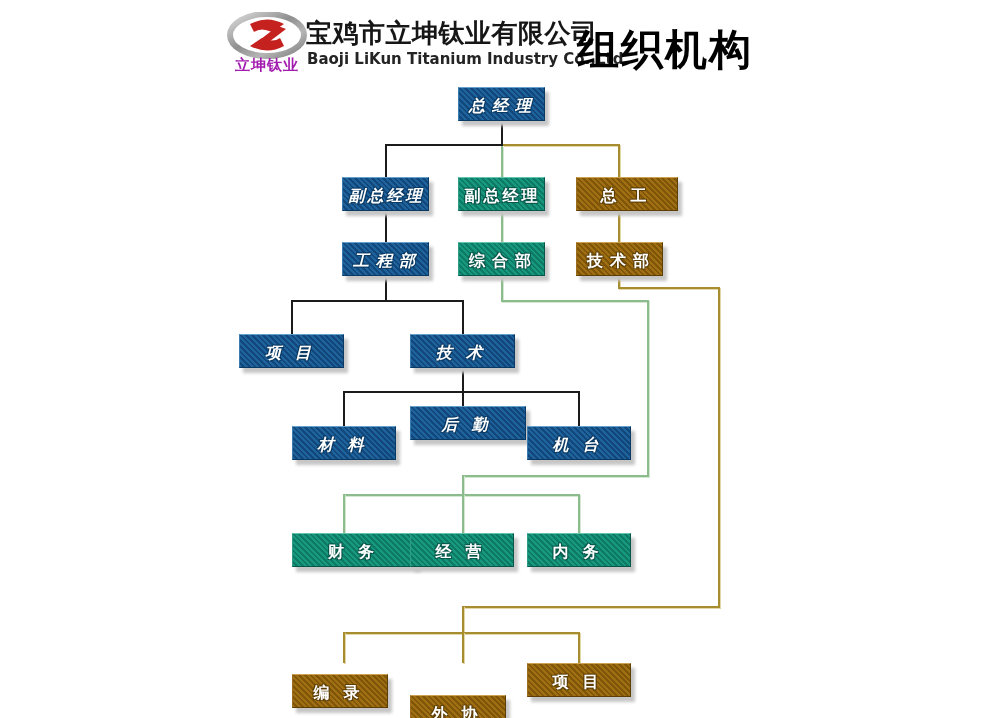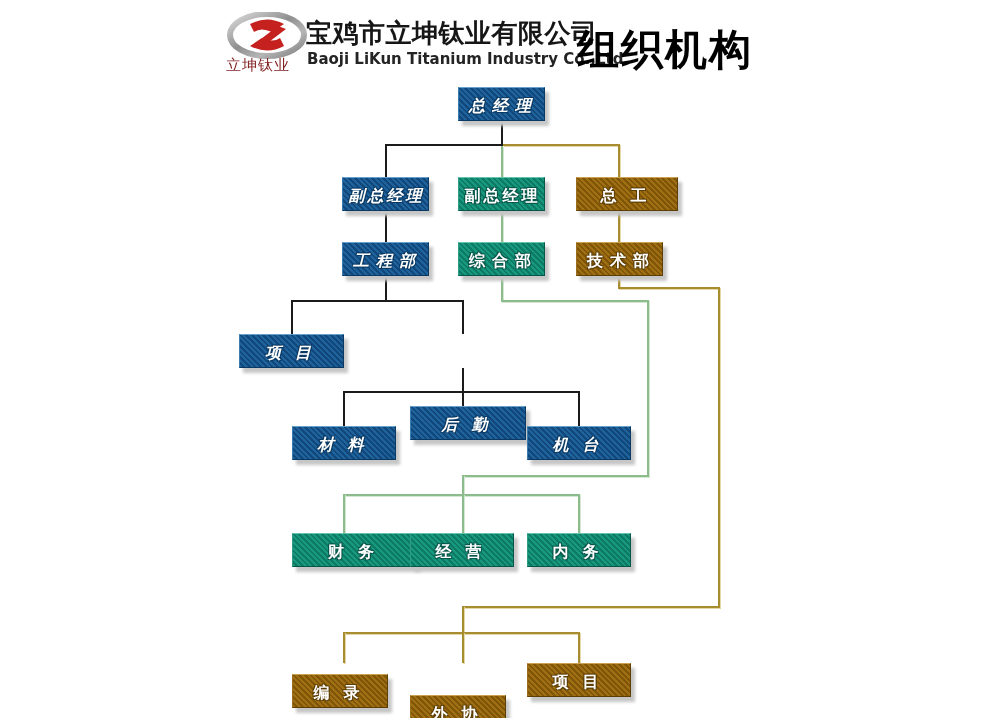--- a/index.html
+++ b/index.html
@@ -1,22 +1,22 @@
 <!DOCTYPE html>
 <html><head>
 <meta charset="utf-8">
 <style>
   html,body{margin:0;padding:0;background:#ffffff;}
   body{font-family:"DejaVu Sans","Liberation Sans",sans-serif;}
   .page{position:relative;width:1000px;height:718px;background:#ffffff;overflow:hidden;}
 
   
   .logo{position:absolute;left:226px;top:12px;width:82px;height:62px;}
-  .logo-caption{position:absolute;left:0;top:44px;width:82px;
-    color:#7f1d1d;font-size:15px;font-weight:normal;letter-spacing:1px;}
+  .logo-caption{position:absolute;left:0;top:44px;width:82px;text-align:center;
+    color:#a21caf;font-size:15px;font-weight:bold;letter-spacing:1px;}
   .company-cn{position:absolute;left:306px;top:16px;width:280px;
     font-size:26px;font-weight:800;color:#161616;letter-spacing:0.5px;white-space:nowrap;}
   .company-en{position:absolute;left:307px;top:50px;width:280px;
     font-size:15px;font-weight:bold;color:#242424;white-space:nowrap;}
   .page-title{position:absolute;left:577px;top:22px;
     font-size:42px;font-weight:900;color:#000000;letter-spacing:2px;white-space:nowrap;}
 
   
   .node{position:absolute;height:34px;line-height:35px;text-align:center;
     font-size:16px;font-weight:bold;color:#ffffff;box-sizing:border-box;
@@ -110,20 +110,21 @@
   <div class="vline lo" style="left:578px;top:632px;height:31px"></div>
 
   <div class="node blue n3" style="left:458px;top:87px;width:87px">总经理</div>
   <div class="node blue n4" style="left:342px;top:177px;width:87px">副总经理</div>
   <div class="node green n4" style="left:458px;top:177px;width:87px">副总经理</div>
   <div class="node gold n2" style="left:576px;top:177px;width:102px">总工</div>
   <div class="node blue n3" style="left:342px;top:242px;width:87px">工程部</div>
   <div class="node green n3" style="left:458px;top:242px;width:87px">综合部</div>
   <div class="node gold n3" style="left:576px;top:242px;width:87px">技术部</div>
   <div class="node blue n2" style="left:239px;top:334px;width:105px">项目</div>
+  <div class="node blue n2" style="left:410px;top:334px;width:105px">技术</div>
   <div class="node blue n2" style="left:292px;top:426px;width:104px">材料</div>
   <div class="node blue n2" style="left:410px;top:406px;width:116px">后勤</div>
   <div class="node blue n2" style="left:527px;top:426px;width:104px">机台</div>
   <div class="node green n2" style="left:292px;top:533px;width:125px">财务</div>
   <div class="node green n2" style="left:410px;top:533px;width:104px">经营</div>
   <div class="node green n2" style="left:527px;top:533px;width:104px">内务</div>
   <div class="node gold n2" style="left:292px;top:674px;width:96px">编录</div>
   <div class="node gold n2" style="left:410px;top:695px;width:96px">外协</div>
   <div class="node gold n2" style="left:527px;top:663px;width:104px">项目</div>
 

